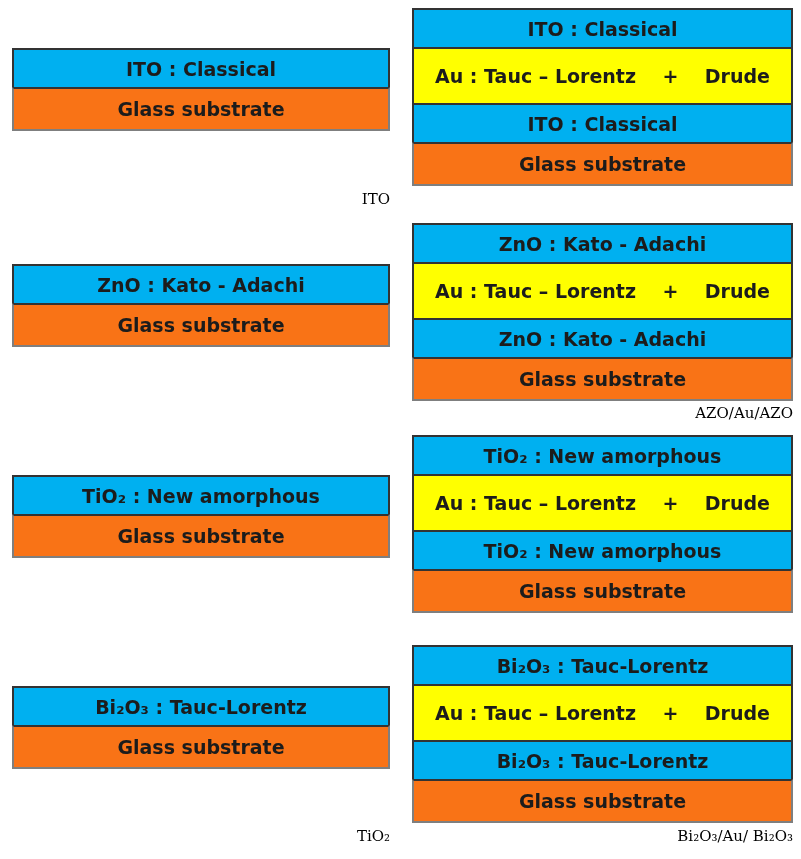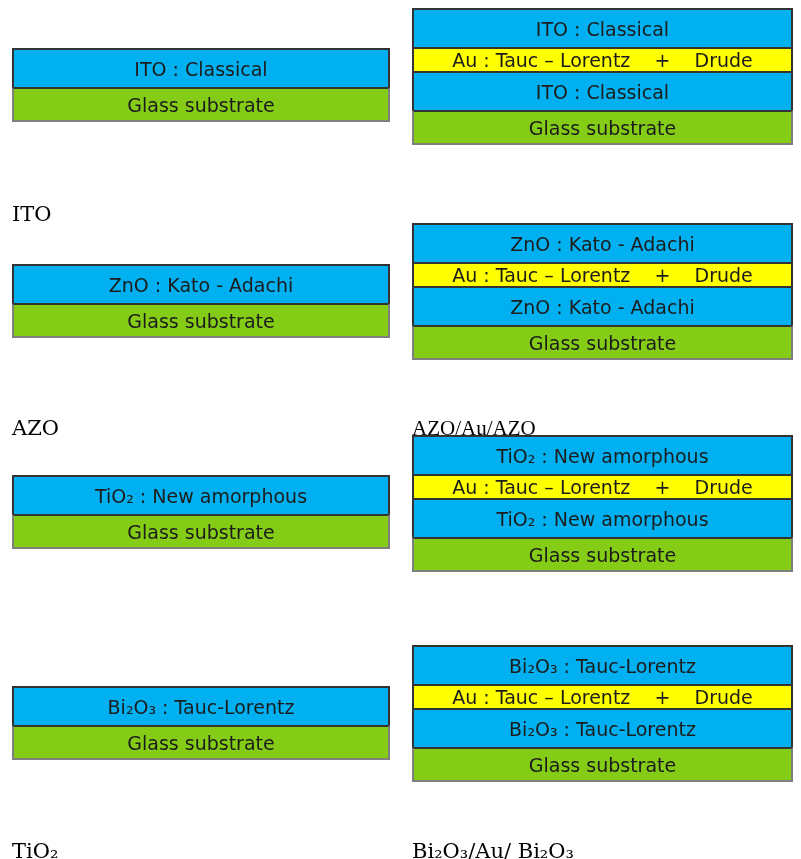--- a/index.html
+++ b/index.html
@@ -11,67 +11,66 @@
     overflow:hidden;
   }
   .stack{position:absolute;}
   .layer{
     box-sizing:border-box;
     display:flex;align-items:center;justify-content:center;
     font-size:19px;
     color:#1c1c1c;
     white-space:pre;
     text-align:center;
+    font-weight:bold;
   }
   .layer + .layer{margin-top:-2px;}
   .film{
     background:#00B0F0;
     border:2px solid #333333;
     height:41px;
   }
   .metal{
     background:#FFFF00;
     border:2px solid #333333;
-    height:26px;
+    height:58px;
   }
   .substrate{
-    background:#84cc16;
+    background:#f97316;
     border:2px solid #7f7f7f;
     border-top-color:#333333;
-    height:35px;
+    height:44px;
   }
   .caption{
     position:absolute;
-    text-align:left;
+    text-align:right;
     font-family:"DejaVu Serif","Liberation Serif",serif;
-    font-size:21px;
+    font-size:15px;
     color:#000000;
     white-space:pre;
-    margin-top:12px;
   }
   
   .col-left{left:12px;width:378px;}
   .col-right{left:412px;width:381px;}
 </style>
 </head>
 <body>
 
 <div class="canvas">
 
   <div class="stack col-left" style="top:48px;">
     <div class="layer film">ITO : Classical</div>
     <div class="layer substrate">Glass substrate</div>
   </div>
   <div class="caption col-left" style="top:190px;">ITO</div>
 
   <div class="stack col-left" style="top:264px;">
     <div class="layer film">ZnO : Kato - Adachi</div>
     <div class="layer substrate">Glass substrate</div>
   </div>
-  <div class="caption col-left" style="top:404px;">AZO</div>
 
   <div class="stack col-left" style="top:475px;">
     <div class="layer film">TiO₂ : New amorphous</div>
     <div class="layer substrate">Glass substrate</div>
   </div>
 
   <div class="stack col-left" style="top:686px;">
     <div class="layer film">Bi₂O₃ : Tauc-Lorentz</div>
     <div class="layer substrate">Glass substrate</div>
   </div>
@@ -83,21 +82,21 @@
     <div class="layer film">ITO : Classical</div>
     <div class="layer substrate">Glass substrate</div>
   </div>
 
   <div class="stack col-right" style="top:223px;">
     <div class="layer film">ZnO : Kato - Adachi</div>
     <div class="layer metal">Au : Tauc – Lorentz    +    Drude</div>
     <div class="layer film">ZnO : Kato - Adachi</div>
     <div class="layer substrate">Glass substrate</div>
   </div>
-  <div class="caption col-right" style="top:404px;font-family:Liberation Serif, serif;">AZO/Au/AZO</div>
+  <div class="caption col-right" style="top:404px;">AZO/Au/AZO</div>
 
   <div class="stack col-right" style="top:435px;">
     <div class="layer film">TiO₂ : New amorphous</div>
     <div class="layer metal">Au : Tauc – Lorentz    +    Drude</div>
     <div class="layer film">TiO₂ : New amorphous</div>
     <div class="layer substrate">Glass substrate</div>
   </div>
 
   <div class="stack col-right" style="top:645px;">
     <div class="layer film">Bi₂O₃ : Tauc-Lorentz</div>

